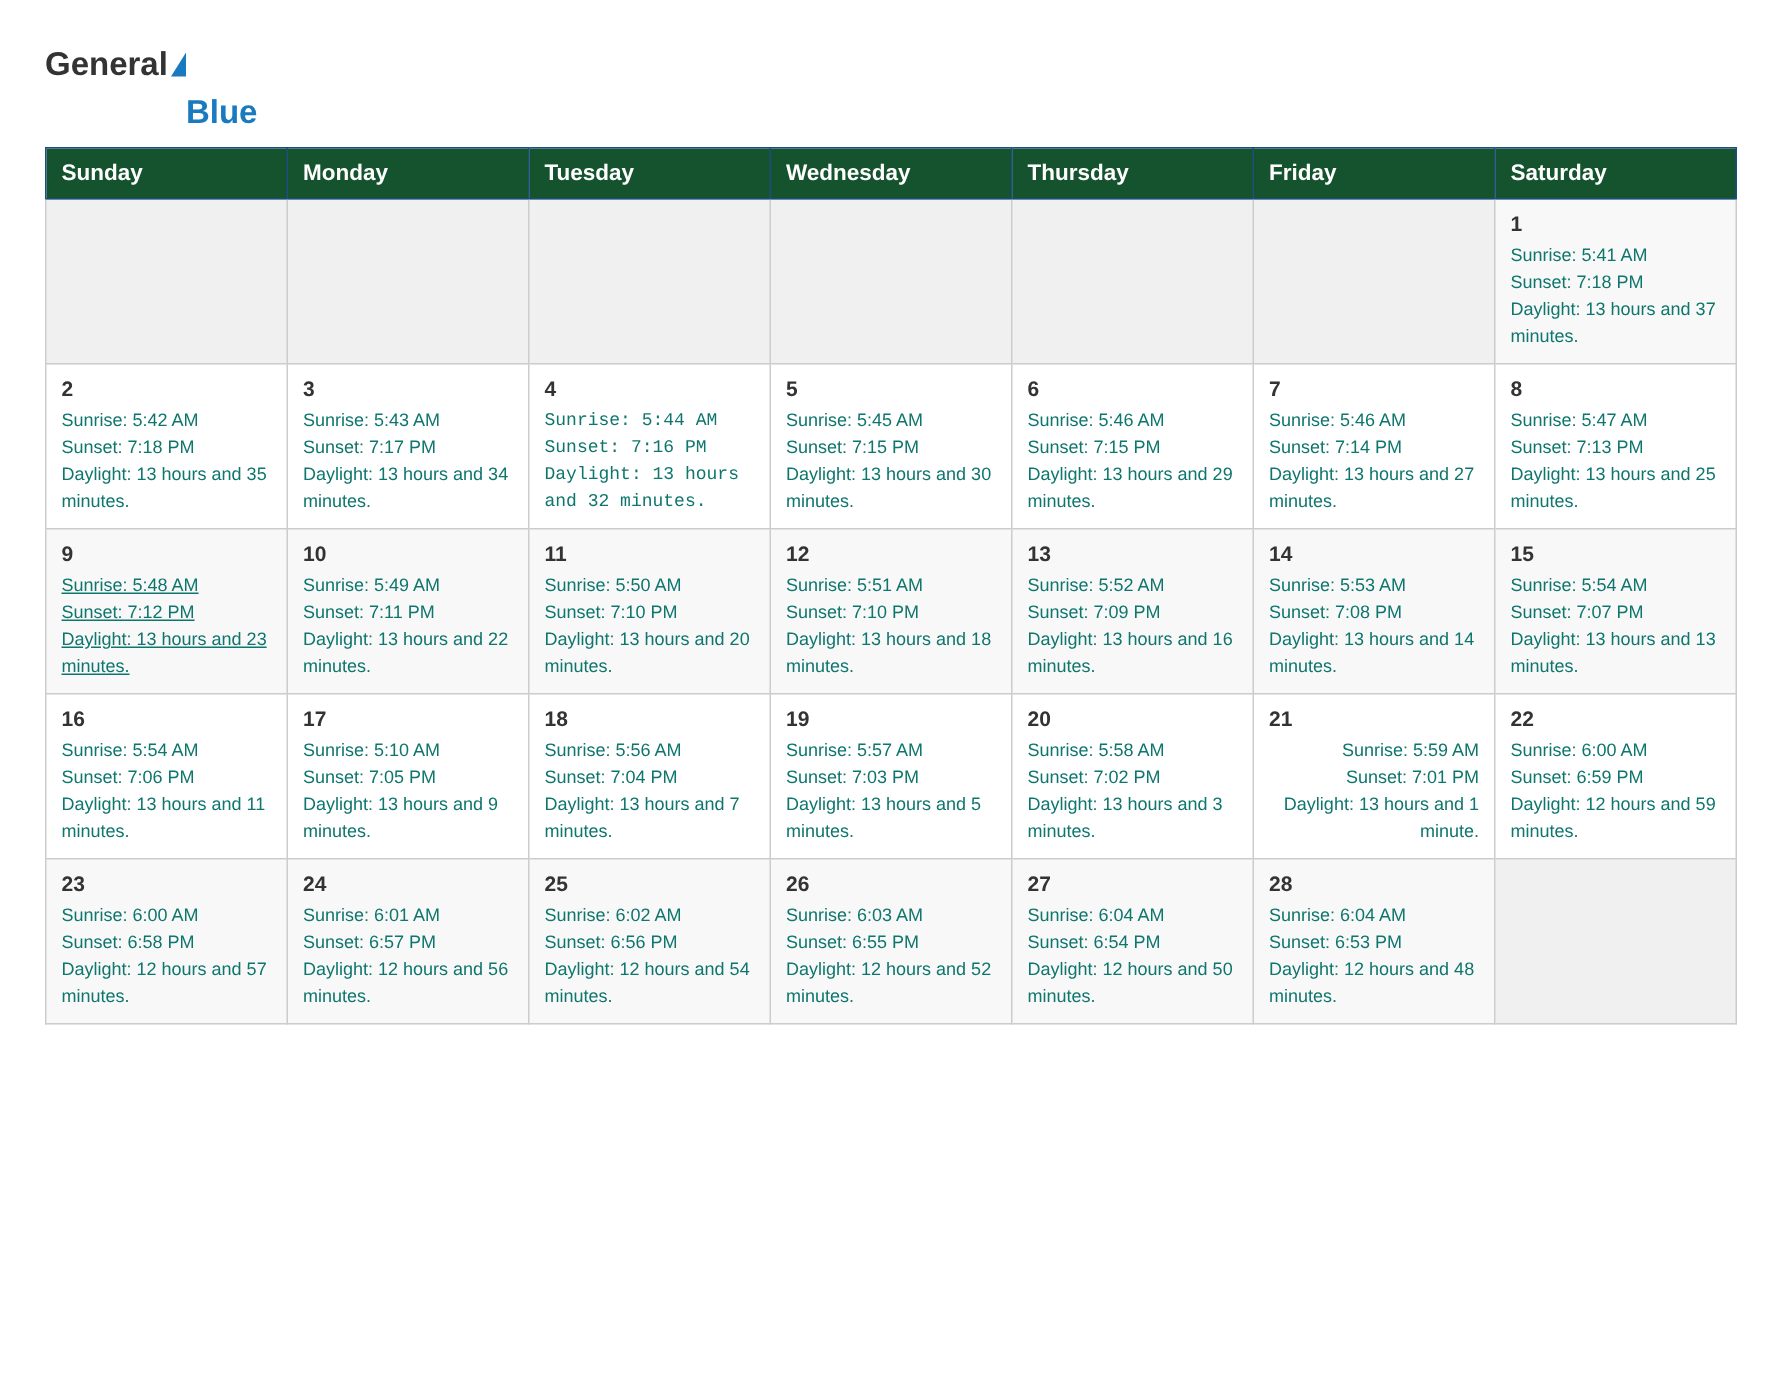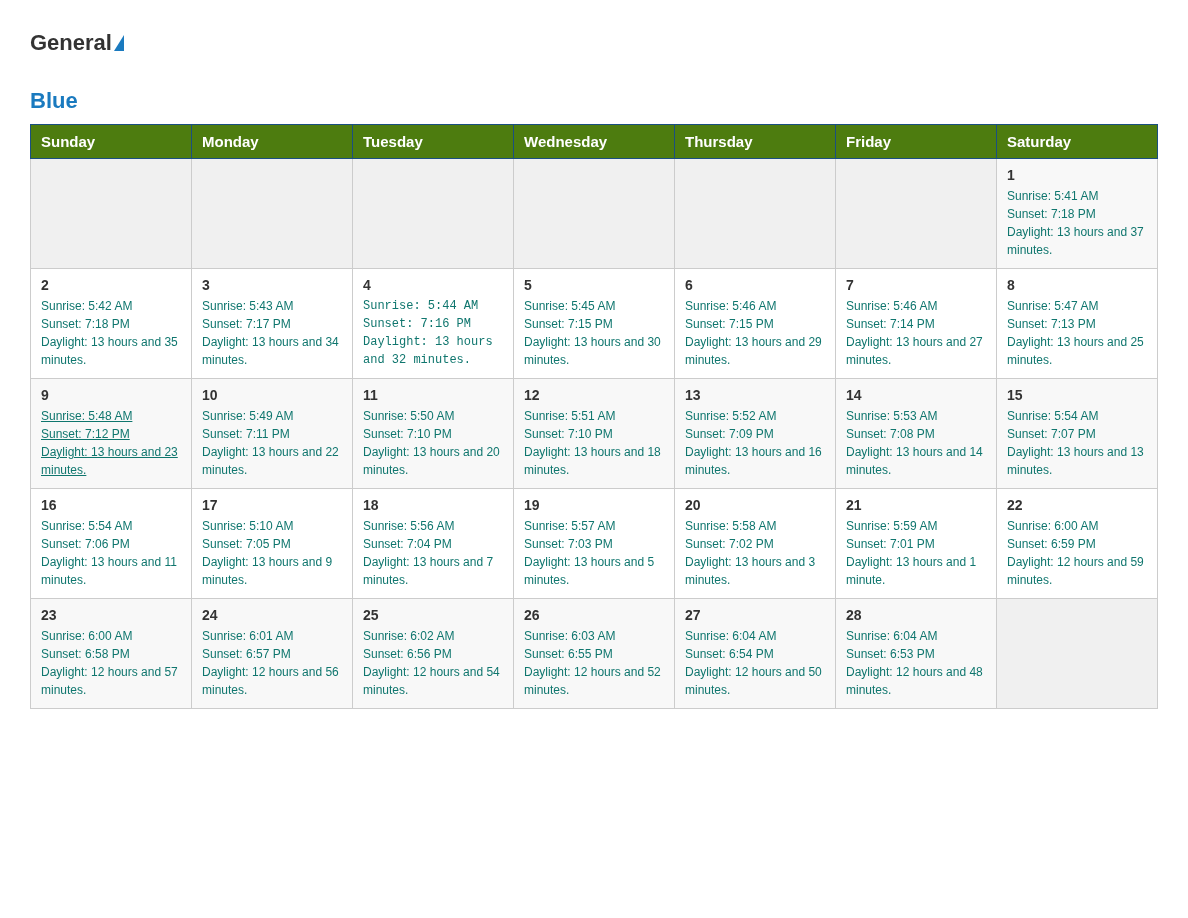--- a/index.html
+++ b/index.html
@@ -12,21 +12,21 @@
       padding: 20px 30px;
     }
     .header {
       display: flex;
       align-items: flex-start;
       justify-content: space-between;
       margin-bottom: 10px;
     }
     .logo {
       display: flex;
-      flex-direction: column;
+      flex-direction: row;
       align-items: flex-start;
       margin-top: 10px;
     }
     .logo-general {
       font-size: 22px;
       font-weight: bold;
       color: #333;
       letter-spacing: 0;
     }
     .logo-blue {
@@ -61,21 +61,21 @@
       font-size: 18px;
       color: #555;
       margin-top: 4px;
     }
     .calendar {
       width: 100%;
       border-collapse: collapse;
       margin-top: 10px;
     }
     .calendar th {
-      background-color: #4d7c0f;
+      background-color: #14532d;
       color: #fff;
       font-size: 15px;
       font-weight: bold;
       padding: 8px 10px;
       text-align: left;
       border: 1px solid #1a4f80;
     }
     .calendar td {
       vertical-align: top;
       padding: 8px 10px;
@@ -264,21 +264,21 @@
 Daylight: 13 hours and 5 minutes.</div>
         </td>
         <td>
           <span class="day-num">20</span>
           <div class="day-info" style="white-space: pre-line;">Sunrise: 5:58 AM
 Sunset: 7:02 PM
 Daylight: 13 hours and 3 minutes.</div>
         </td>
         <td>
           <span class="day-num">21</span>
-          <div class="day-info" style="white-space: pre-line;">Sunrise: 5:59 AM
+          <div class="day-info" style="white-space: pre-line; text-align: right;">Sunrise: 5:59 AM
 Sunset: 7:01 PM
 Daylight: 13 hours and 1 minute.</div>
         </td>
         <td>
           <span class="day-num">22</span>
           <div class="day-info" style="white-space: pre-line;">Sunrise: 6:00 AM
 Sunset: 6:59 PM
 Daylight: 12 hours and 59 minutes.</div>
         </td>
       </tr>

